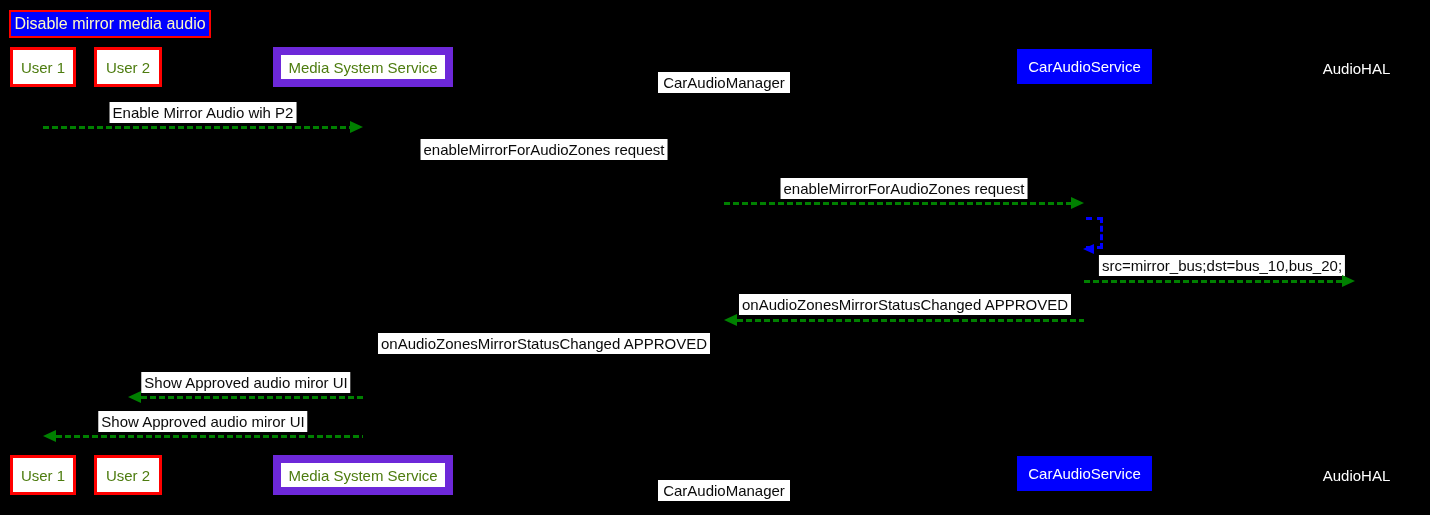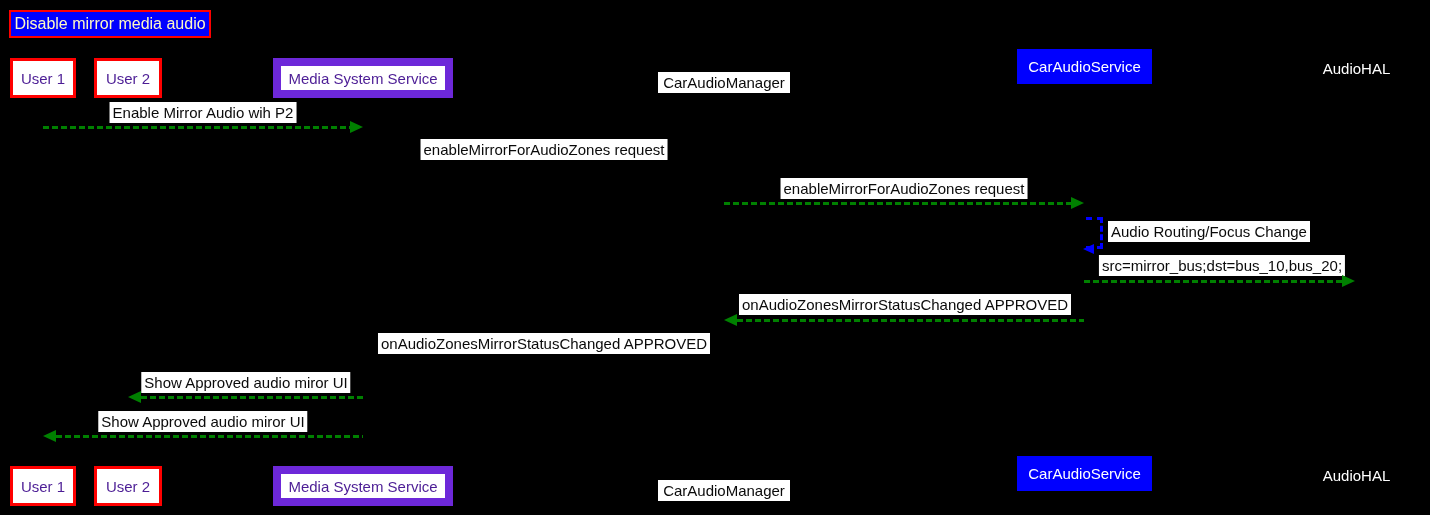--- a/index.html
+++ b/index.html
@@ -7,25 +7,24 @@
     position:relative;
     width:1430px;height:515px;
     background:#000;
     font-family:"Liberation Sans", sans-serif;
     overflow:hidden;
   }
   .box{
     position:absolute;
     box-sizing:border-box;
     background:#fff;
-    color:#4c1d95;
+    color:#4d7c0f;
     display:flex;align-items:center;justify-content:center;
     font-size:15px;
     white-space:nowrap;
-    margin-top:11px;
   }
   .border-red{border:3px solid #ff0000;}
   .border-green{border:8px solid #6d28d9;}
   .title-box{
     position:absolute;
     box-sizing:border-box;
     background:#0000ff;
     border:2px solid #ff0000;
     color:#fef9c3;
     display:flex;align-items:center;justify-content:center;
@@ -117,21 +116,20 @@
   <div class="head-right" style="left:350px;top:121px;"></div>
 
   <div class="msg-label centered" style="left:544px;top:139px;">enableMirrorForAudioZones request</div>
 
   <div class="msg-label centered" style="left:904px;top:178px;">enableMirrorForAudioZones request</div>
   <div class="dash-green" style="left:724px;top:202px;width:347px;"></div>
   <div class="head-right" style="left:1071px;top:197px;"></div>
 
   <div class="self-loop" style="left:1086px;top:217px;width:17px;height:32px;"></div>
   <div class="head-left-blue" style="left:1083px;top:244px;"></div>
-  <div class="msg-label" style="left:1108px;top:221px;">Audio Routing/Focus Change</div>
 
   <div class="msg-label centered" style="left:1222px;top:255px;">src=mirror_bus;dst=bus_10,bus_20;</div>
   <div class="dash-green" style="left:1084px;top:280px;width:258px;"></div>
   <div class="head-right" style="left:1342px;top:275px;"></div>
 
   <div class="msg-label centered" style="left:905px;top:294px;">onAudioZonesMirrorStatusChanged APPROVED</div>
   <div class="head-left" style="left:724px;top:314px;"></div>
   <div class="dash-green" style="left:737px;top:319px;width:347px;"></div>
 
   <div class="msg-label centered" style="left:544px;top:333px;">onAudioZonesMirrorStatusChanged APPROVED</div>

